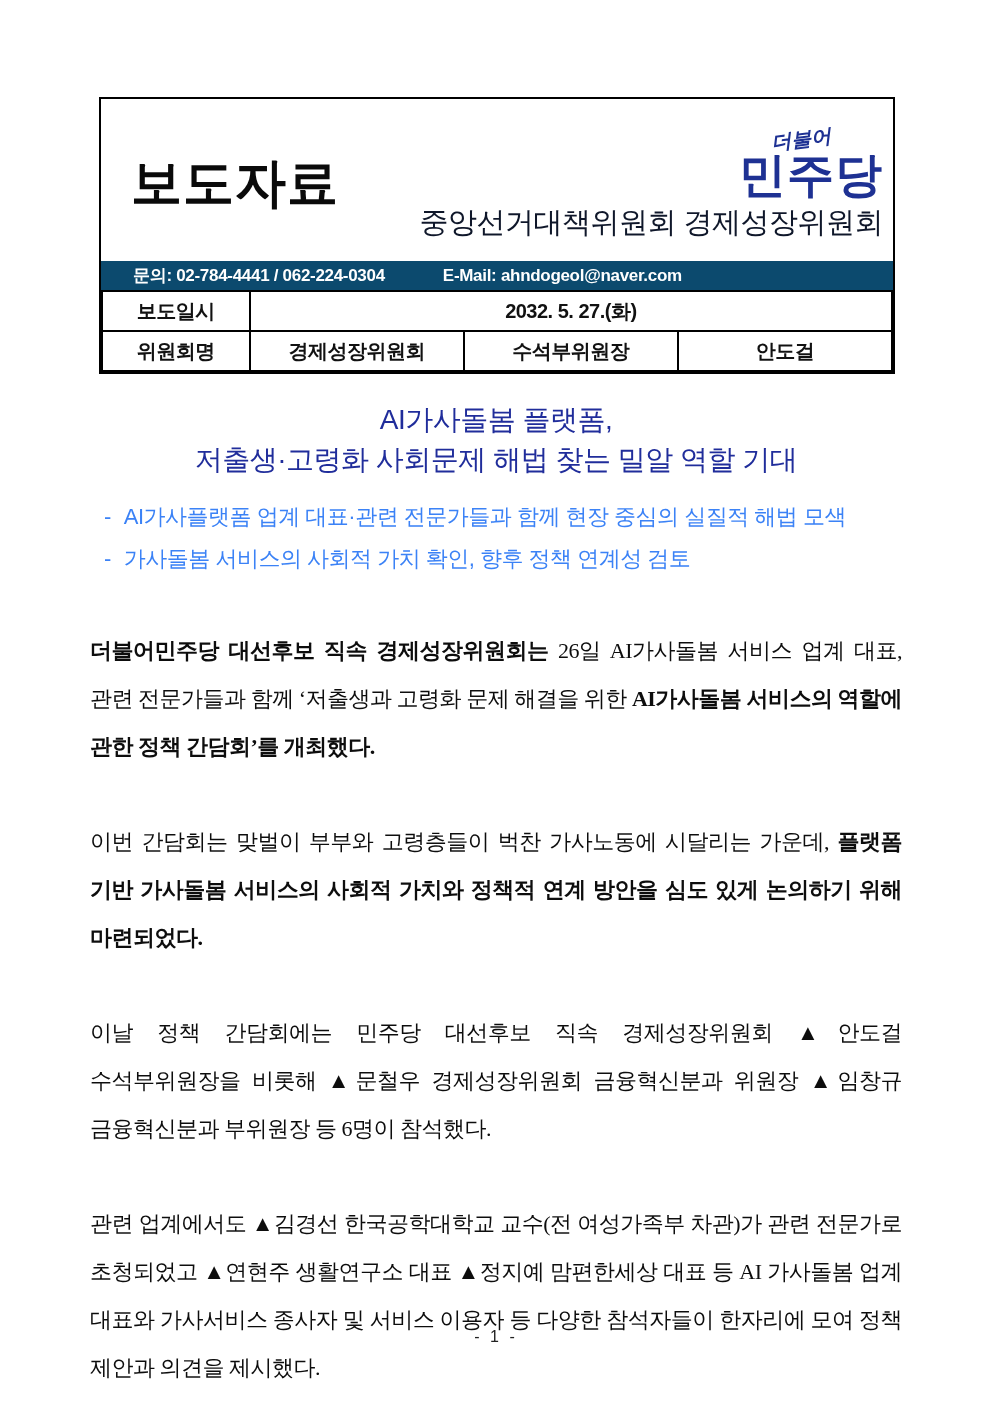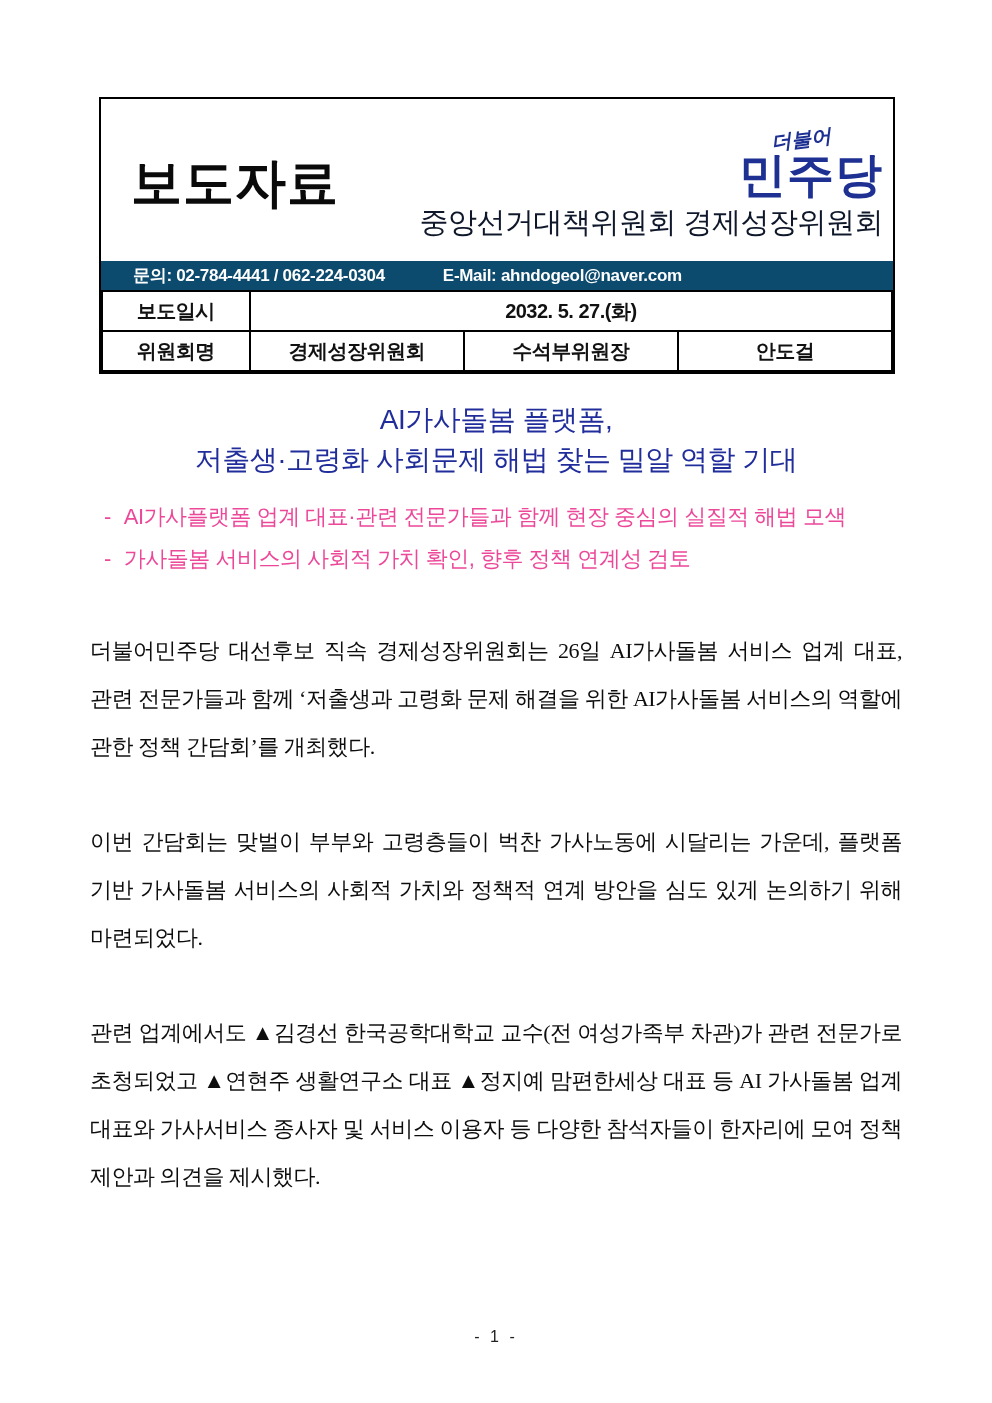--- a/index.html
+++ b/index.html
@@ -108,37 +108,37 @@
 
   
   .bullets { margin-top: 16px; }
   .bullet {
     font-size: 22px;
     line-height: 42px;
     padding-left: 44px;
     text-indent: -30px;
     text-align: justify;
     word-break: keep-all;
-    color: #ec4899;
+    color: #3b82f6;
     letter-spacing: -0.5px;
   }
   .bullet .dash { margin-right: 13px; }
 
   
   .body-text { font-family: "Liberation Serif", serif; }
   .para {
     margin-top: 47px;
     font-size: 22px;
     line-height: 48px;
     text-align: justify;
     word-break: keep-all;
     color: #0d0d0d;
     letter-spacing: -0.5px;
   }
-  .para .b { font-weight: 400; }
+  .para .b { font-weight: 700; }
 
   
   .page-footer {
     position: absolute;
     left: 0; right: 0;
     top: 1328px;
     text-align: center;
     font-size: 16px;
     color: #222222;
     letter-spacing: 3px;
@@ -190,19 +190,20 @@
       <span class="dash">-</span><span>AI가사플랫폼 업계 대표·관련 전문가들과 함께 현장 중심의 실질적 해법 모색</span>
     </div>
     <div class="bullet">
       <span class="dash">-</span><span>가사돌봄 서비스의 사회적 가치 확인, 향후 정책 연계성 검토</span>
     </div>
   </div>
 
   <div class="body-text">
     <p class="para"><span class="b">더불어민주당 대선후보 직속 경제성장위원회는</span><span> 26일 AI가사돌봄 서비스 업계 대표, 관련 전문가들과 함께 ‘저출생과 고령화 문제 해결을 위한 </span><span class="b">AI가사돌봄 서비스의 역할에 관한 정책 간담회’를 개최했다.</span></p>
     <p class="para"><span>이번 간담회는 맞벌이 부부와 고령층들이 벅찬 가사노동에 시달리는 가운데, </span><span class="b">플랫폼 기반 가사돌봄 서비스의 사회적 가치와 정책적 연계 방안을 심도 있게 논의하기 위해 마련되었다.</span></p>
+    <p class="para"><span>이날 정책 간담회에는 민주당 대선후보 직속 경제성장위원회 ▲안도걸 수석부위원장을 비롯해 ▲문철우 경제성장위원회 금융혁신분과 위원장 ▲임창규 금융혁신분과 부위원장 등 6명이 참석했다.</span></p>
     <p class="para"><span>관련 업계에서도 ▲김경선 한국공학대학교 교수(전 여성가족부 차관)가 관련 전문가로 초청되었고 ▲연현주 생활연구소 대표 ▲정지예 맘편한세상 대표 등 AI 가사돌봄 업계 대표와 가사서비스 종사자 및 서비스 이용자 등 다양한 참석자들이 한자리에 모여 정책 제안과 의견을 제시했다.</span></p>
 
   </div>
 
 </div>
 
 <div class="page-footer">- 1 -</div>
 
 </body></html>

